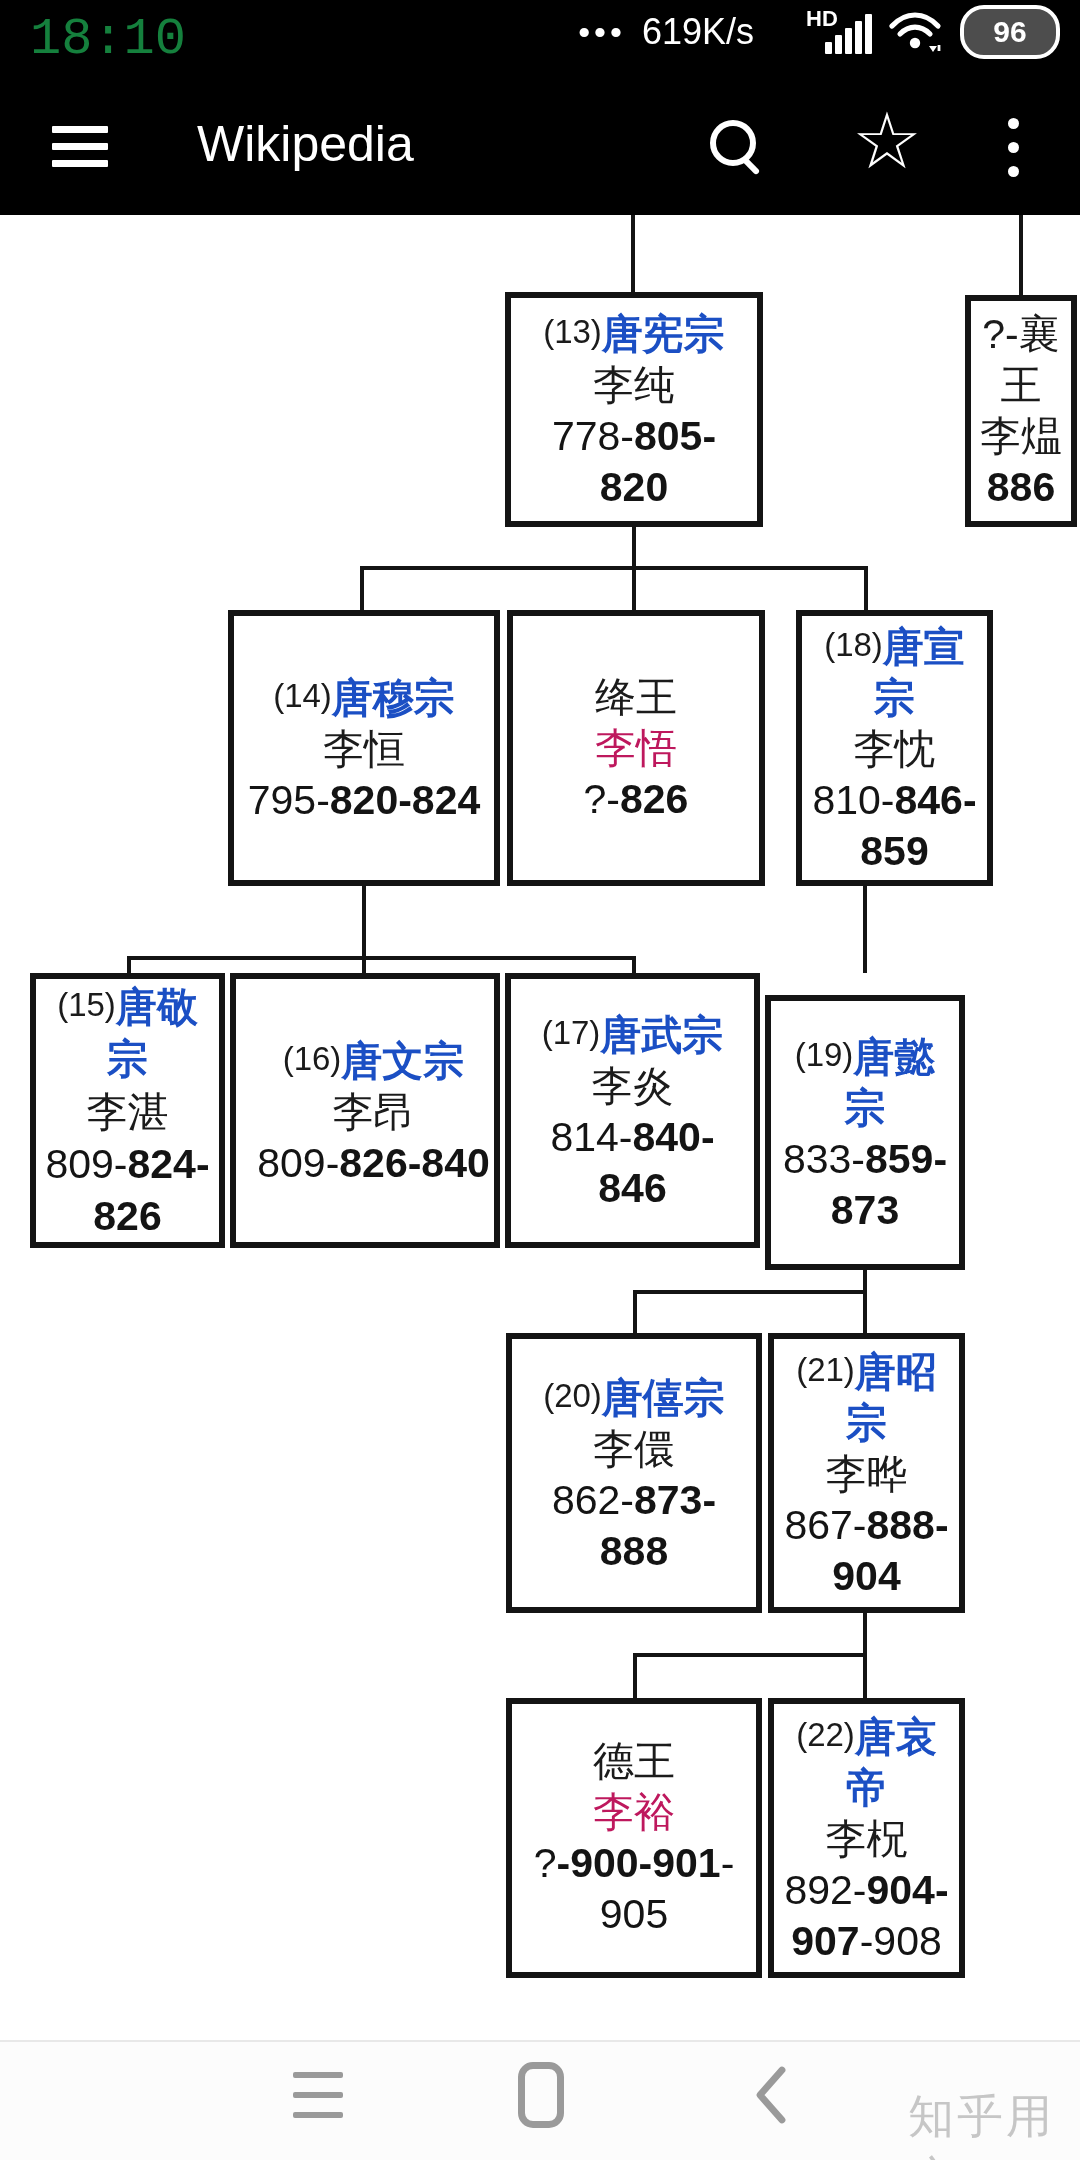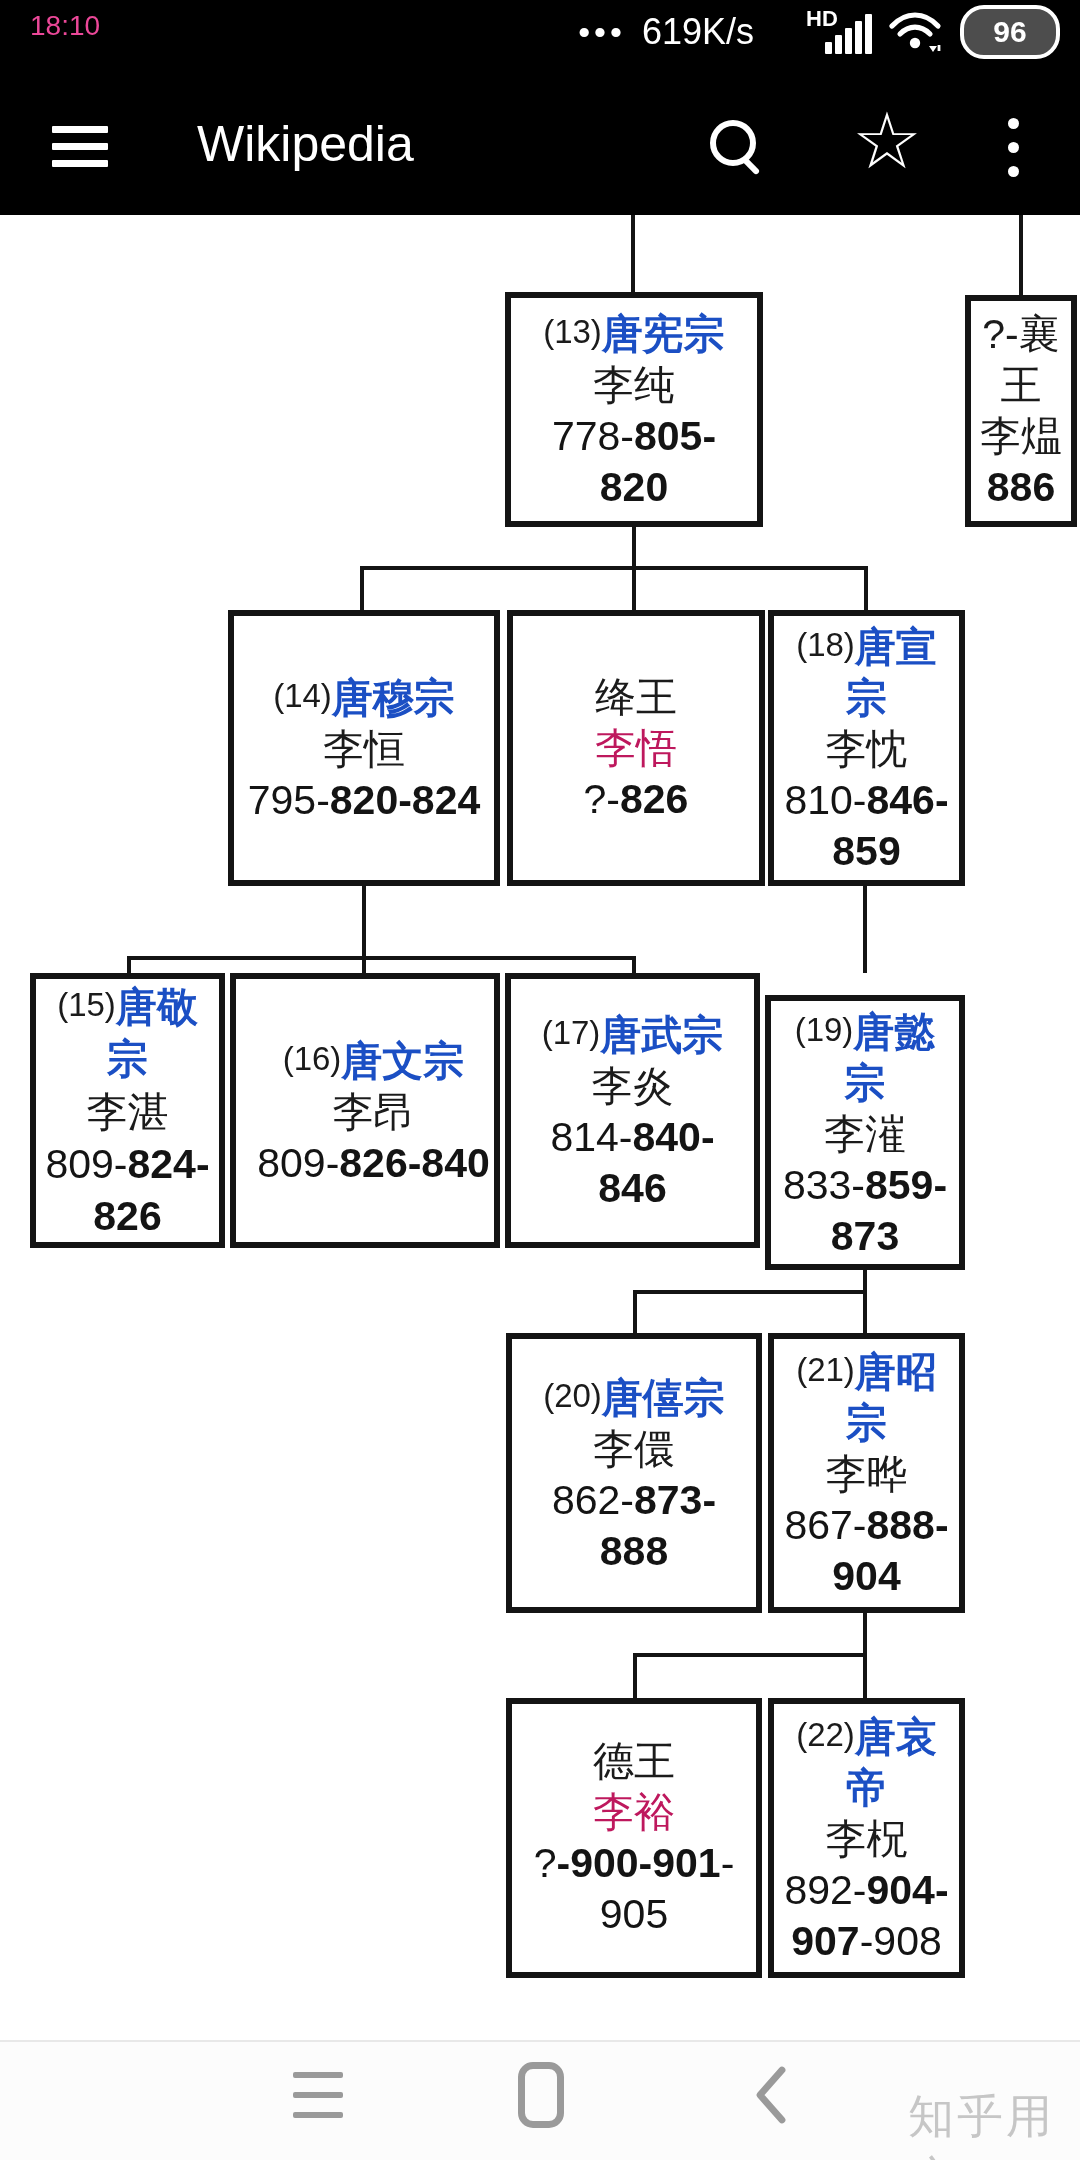--- a/index.html
+++ b/index.html
@@ -1,21 +1,21 @@
 <!DOCTYPE html>
 <html><head>
 <meta charset="utf-8">
 <style>
   html,body{margin:0;padding:0;background:#fff;}
   .screen{position:relative;width:1080px;height:2160px;background:#ffffff;overflow:hidden;
           font-family:"Liberation Sans","DejaVu Sans",sans-serif;}
 
   
   .chrome{position:absolute;left:0;top:0;width:1080px;height:215px;background:#000;}
-  .status-time{position:absolute;left:30px;top:10px;font-size:28px;color:#ec4899;}
+  .status-time{position:absolute;left:30px;top:10px;font-size:52px;color:#15803d;font-family:Liberation Mono, monospace;}
   .status-right{position:absolute;right:20px;top:0;height:64px;display:flex;align-items:center;gap:16px;}
   .status-dots{color:#fff;font-size:34px;letter-spacing:4px;line-height:64px;}
   .status-speed{color:#fff;font-size:36px;}
   .sig{position:relative;width:66px;height:48px;margin-left:36px;}
   .sig-hd{position:absolute;left:0;top:-2px;color:#fff;font-size:22px;font-weight:700;}
   .sig-bars{position:absolute;right:0;bottom:2px;display:flex;align-items:flex-end;gap:3px;}
   .sig-bars i{display:block;width:7px;background:#fff;border-radius:1px;}
   .wifi{position:relative;width:56px;height:48px;}
   .batt{position:relative;width:92px;height:46px;border:4px solid #fff;border-radius:24px;
         background:#4d4d4d;display:flex;align-items:center;justify-content:center;}
@@ -145,21 +145,21 @@
       <div class="tree-box" style="left: 228px; top: 395px; width: 272px; height: 276px;">
         <div class="tree-line"><span class="seg-sup">(14)</span><span class="seg-link">唐穆宗</span></div>
         <div class="tree-line"><span class="seg-plain">李恒</span></div>
         <div class="tree-line"><span class="seg-yr">795-</span><span class="seg-yb">820-824</span></div>
       </div>
       <div class="tree-box" style="left: 507px; top: 395px; width: 258px; height: 276px;">
         <div class="tree-line"><span class="seg-plain">绛王</span></div>
         <div class="tree-line"><span class="seg-blink">李悟</span></div>
         <div class="tree-line"><span class="seg-yr">?-</span><span class="seg-yb">826</span></div>
       </div>
-      <div class="tree-box" style="left: 768px; top: 395px; width: 197px; height: 276px;">
+      <div class="tree-box" style="left: 796px; top: 395px; width: 197px; height: 276px;">
         <div class="tree-line"><span class="seg-sup">(18)</span><span class="seg-link">唐宣</span></div>
         <div class="tree-line"><span class="seg-link">宗</span></div>
         <div class="tree-line"><span class="seg-plain">李忱</span></div>
         <div class="tree-line"><span class="seg-yr">810-</span><span class="seg-yb">846-</span></div>
         <div class="tree-line"><span class="seg-yb">859</span></div>
       </div>
       <div class="tree-box" style="left: 30px; top: 758px; width: 195px; height: 275px; justify-content: space-between;">
         <div class="tree-line"><span class="seg-sup">(15)</span><span class="seg-link">唐敬</span></div>
         <div class="tree-line"><span class="seg-link">宗</span></div>
         <div class="tree-line"><span class="seg-plain">李湛</span></div>
@@ -173,21 +173,20 @@
       </div>
       <div class="tree-box" style="left: 505px; top: 758px; width: 255px; height: 275px;">
         <div class="tree-line"><span class="seg-sup">(17)</span><span class="seg-link">唐武宗</span></div>
         <div class="tree-line"><span class="seg-plain">李炎</span></div>
         <div class="tree-line"><span class="seg-yr">814-</span><span class="seg-yb">840-</span></div>
         <div class="tree-line"><span class="seg-yb">846</span></div>
       </div>
       <div class="tree-box" style="left: 765px; top: 780px; width: 200px; height: 275px;">
         <div class="tree-line"><span class="seg-sup">(19)</span><span class="seg-link">唐懿</span></div>
         <div class="tree-line"><span class="seg-link">宗</span></div>
-        <div class="tree-line"><span class="seg-plain">李漼</span></div>
         <div class="tree-line"><span class="seg-yr">833-</span><span class="seg-yb">859-</span></div>
         <div class="tree-line"><span class="seg-yb">873</span></div>
       </div>
       <div class="tree-box" style="left: 506px; top: 1118px; width: 256px; height: 280px;">
         <div class="tree-line"><span class="seg-sup">(20)</span><span class="seg-link">唐僖宗</span></div>
         <div class="tree-line"><span class="seg-plain">李儇</span></div>
         <div class="tree-line"><span class="seg-yr">862-</span><span class="seg-yb">873-</span></div>
         <div class="tree-line"><span class="seg-yb">888</span></div>
       </div>
       <div class="tree-box" style="left: 768px; top: 1118px; width: 197px; height: 280px;">

